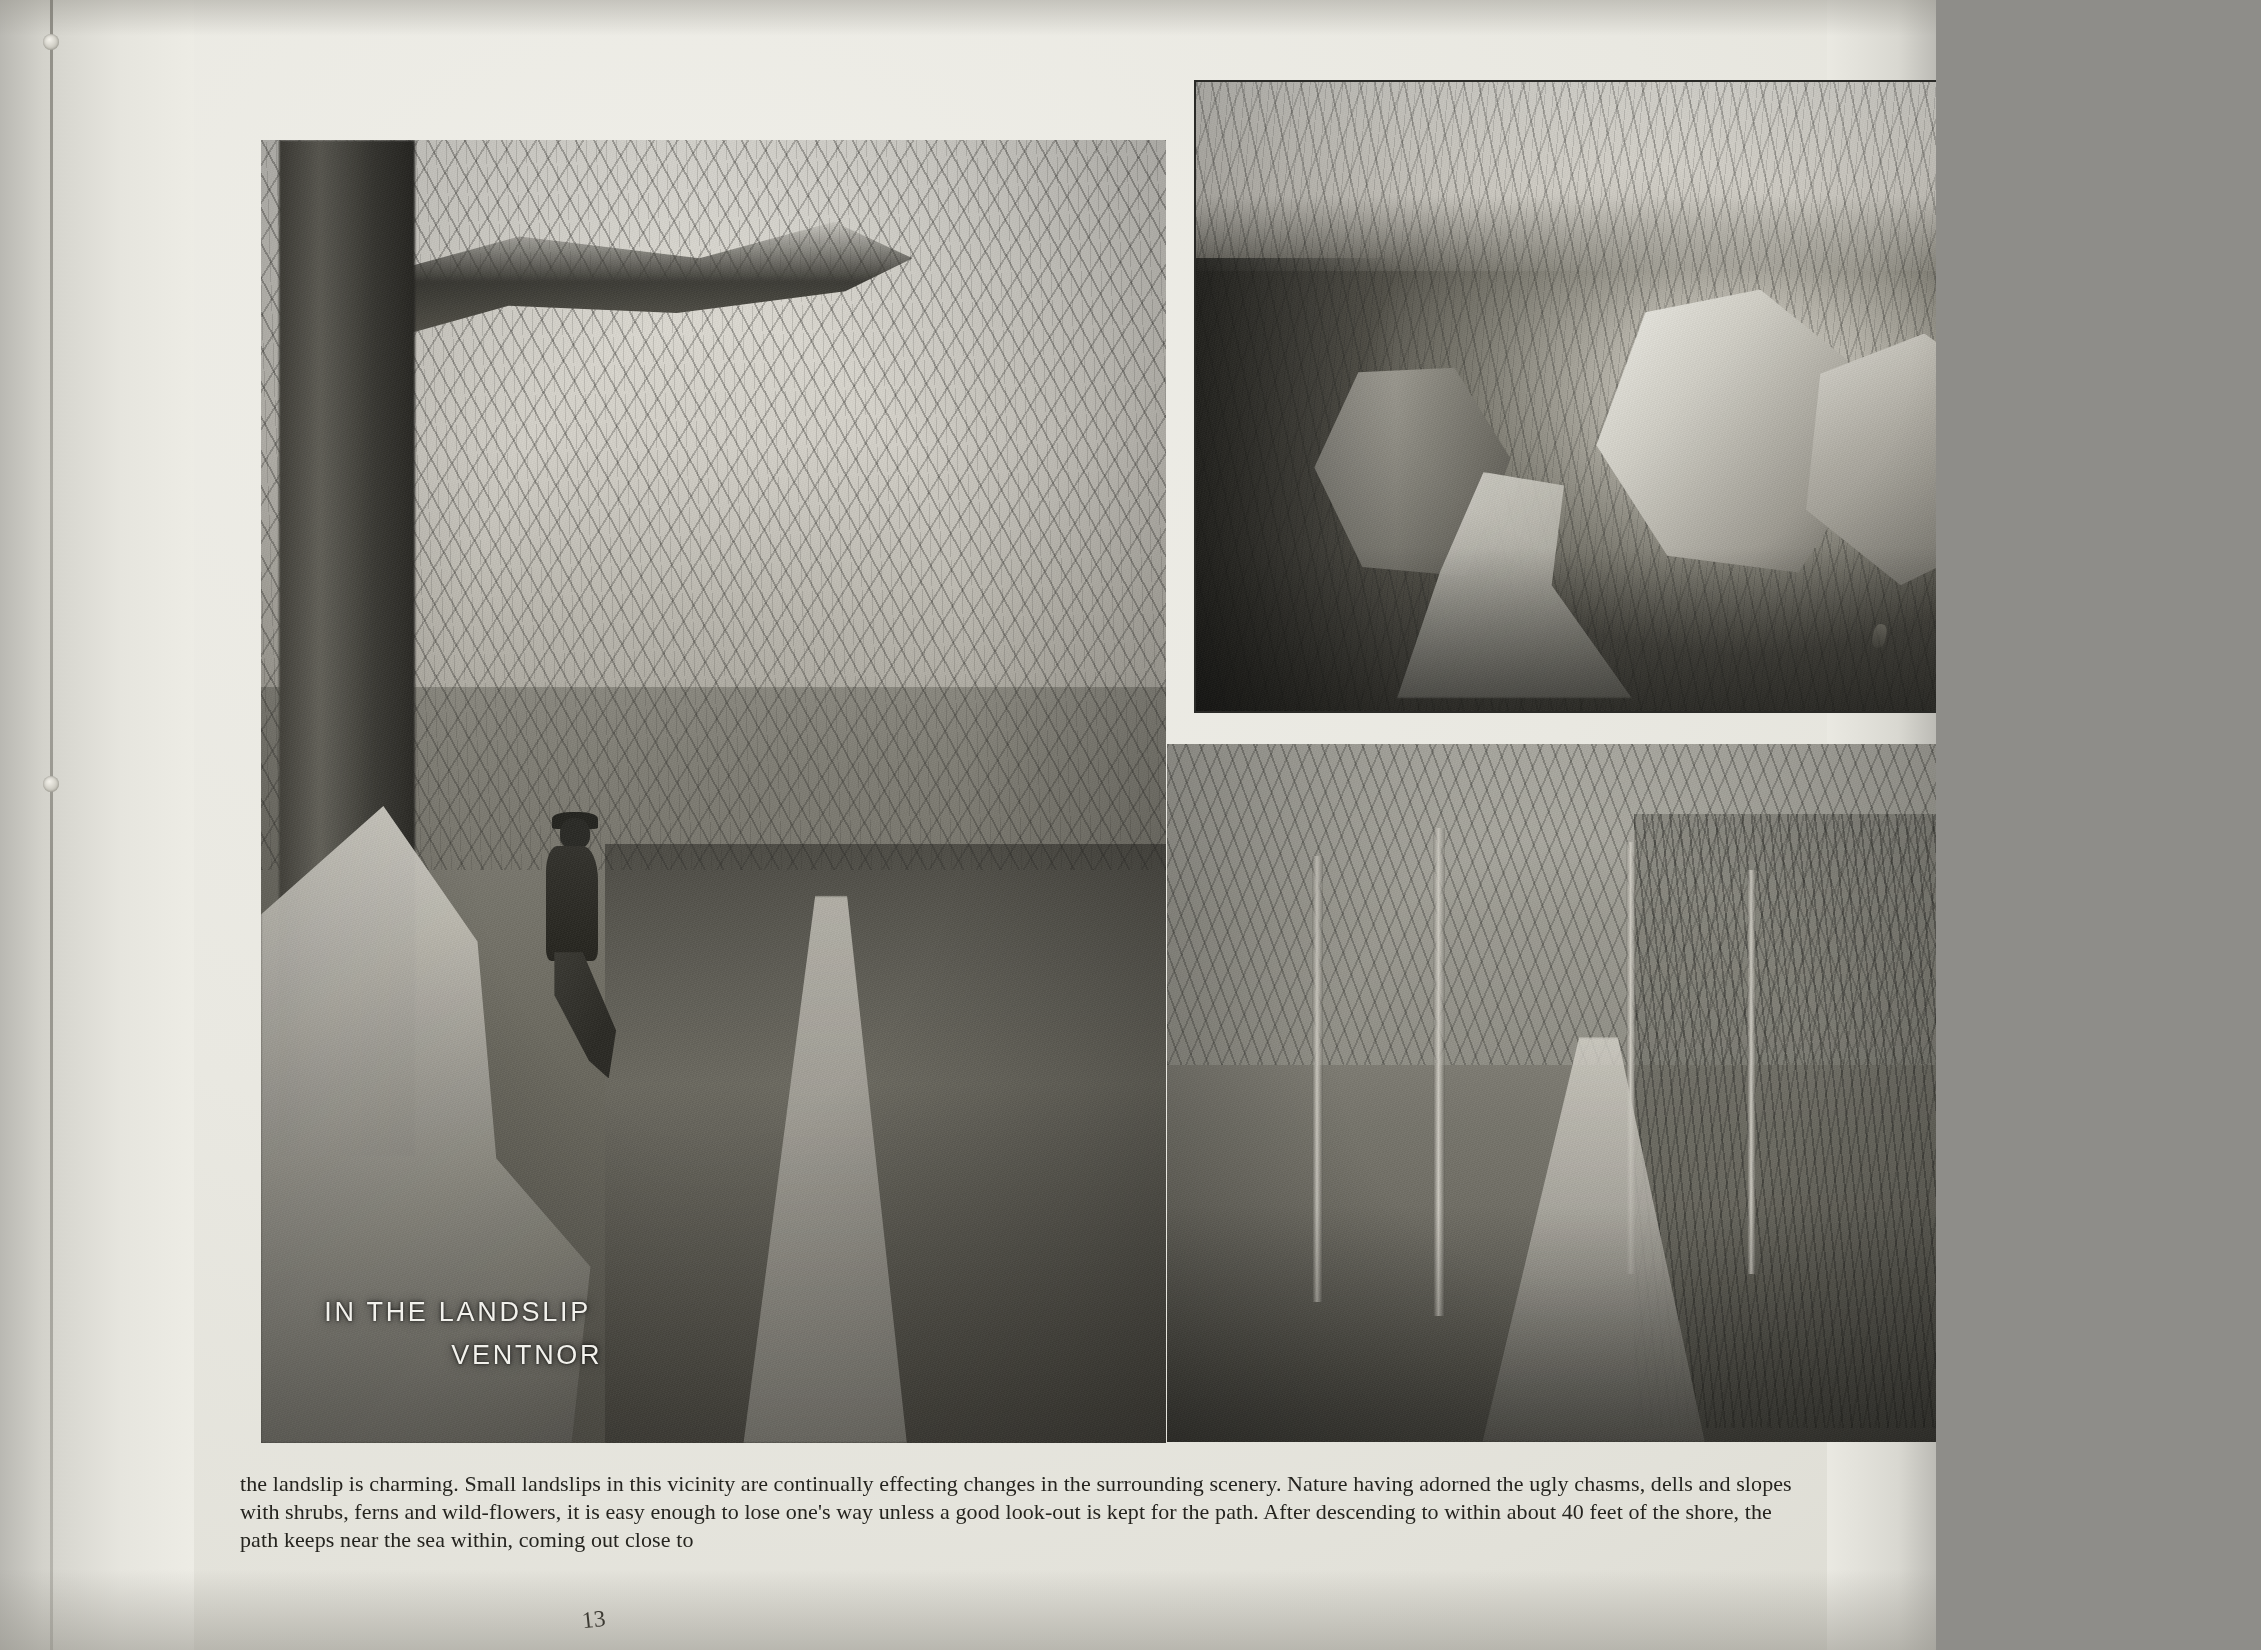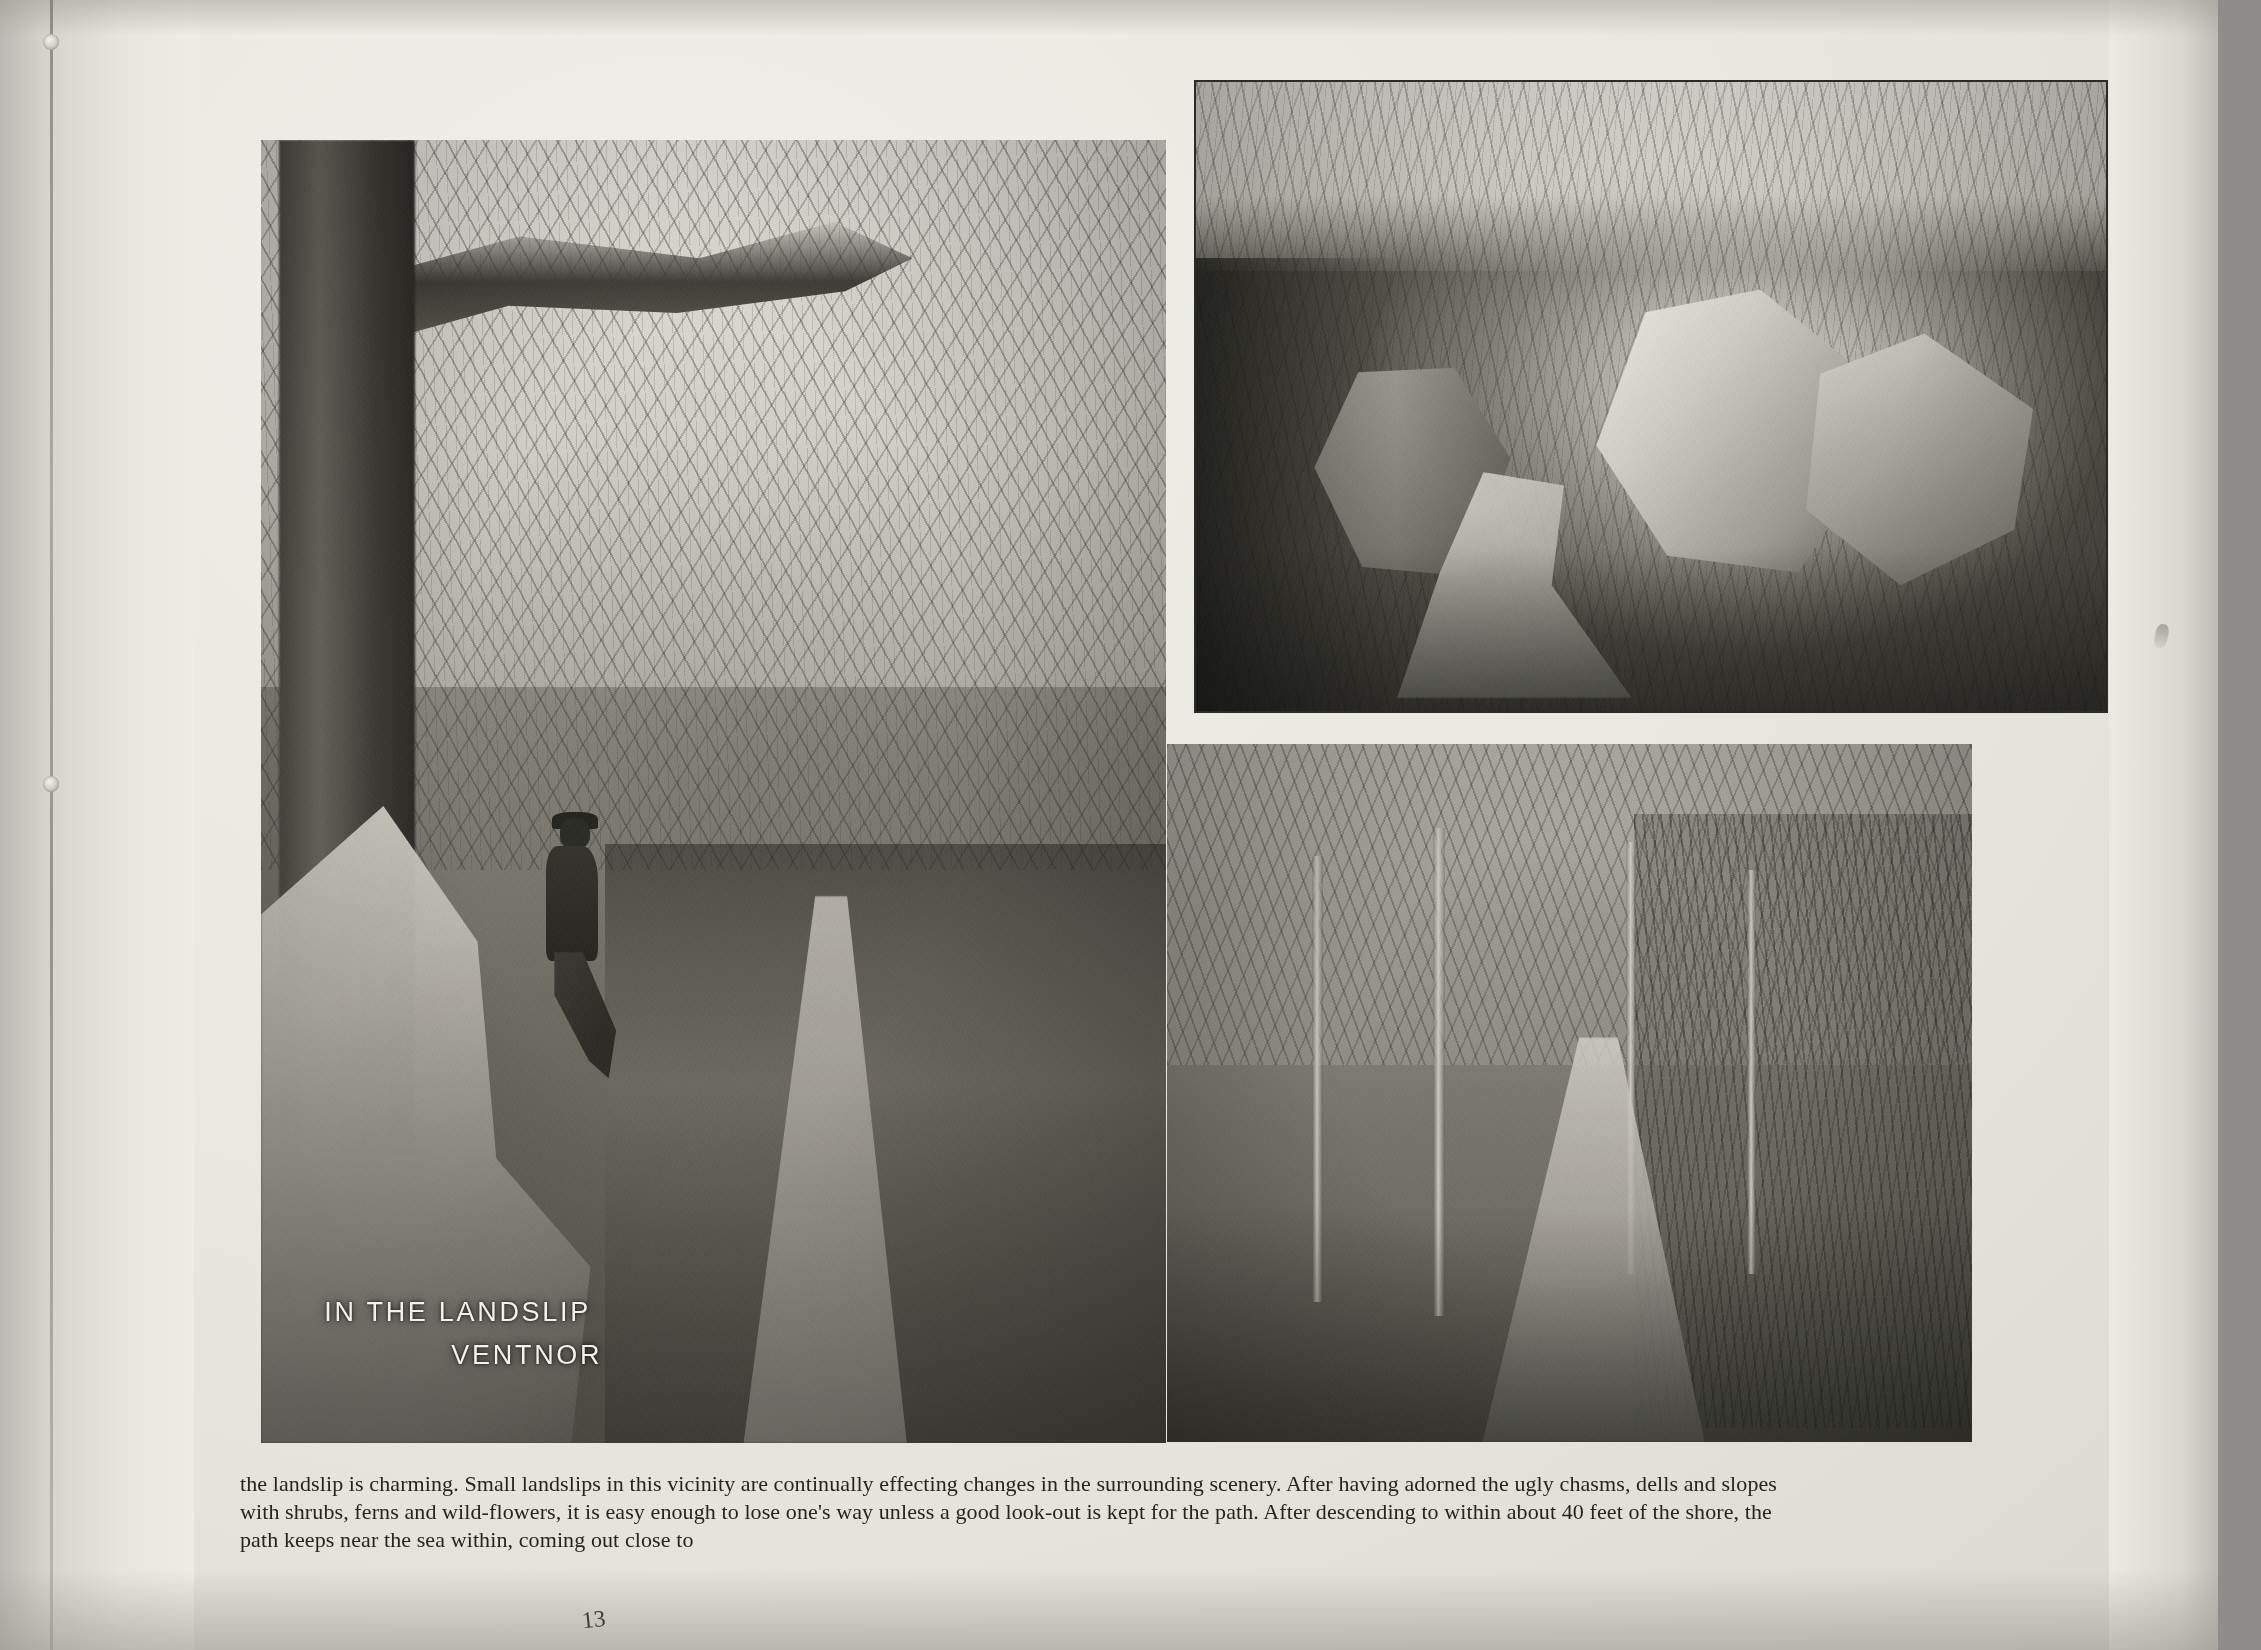--- a/index.html
+++ b/index.html
@@ -2,21 +2,21 @@
 <html style="font-size:14.5px"><head>
 <meta charset="utf-8">
 <style>
   html, body {
     margin: 0;
     padding: 0;
     background: #8e8d89;
   }
   .page {
     position: relative;
-    width: 2218px;
+    width: 1936px;
     height: 1650px;
     background: #c9c8c3;
     overflow: hidden;
     font-family: "Liberation Serif", serif;
     text-decoration: underline;
   }
   
   .sheet {
     position: absolute;
     left: 0px;
@@ -414,21 +414,21 @@
     <div class="grain"></div>
     <div class="vig"></div>
     <div class="caption-text">
       <div class="cap-line1">IN THE LANDSLIP</div>
       <div class="cap-line2">VENTNOR</div>
     </div>
   </div>
 
   <div class="bodytext">
     <p>
-      <span class="ln">the landslip is charming.   Small landslips in this vicinity are continually effecting changes in the surrounding scenery.   After having adorned the ugly chasms, dells and slopes</span>
+      <span class="ln">the landslip is charming.   Small landslips in this vicinity are continually effecting changes in the surrounding scenery.   Nature having adorned the ugly chasms, dells and slopes</span>
       <span class="ln">with shrubs, ferns and wild-flowers, it is easy enough to lose one's way unless a good look-out is kept for the path.   After descending to within about 40 feet of the shore, the</span>
       <span class="ln">path keeps near the sea within, coming out close to</span>
     </p>
   </div>
 
   <div class="pagenum">13</div>
   <div class="margin-mark"></div>
 </div>
 
 

